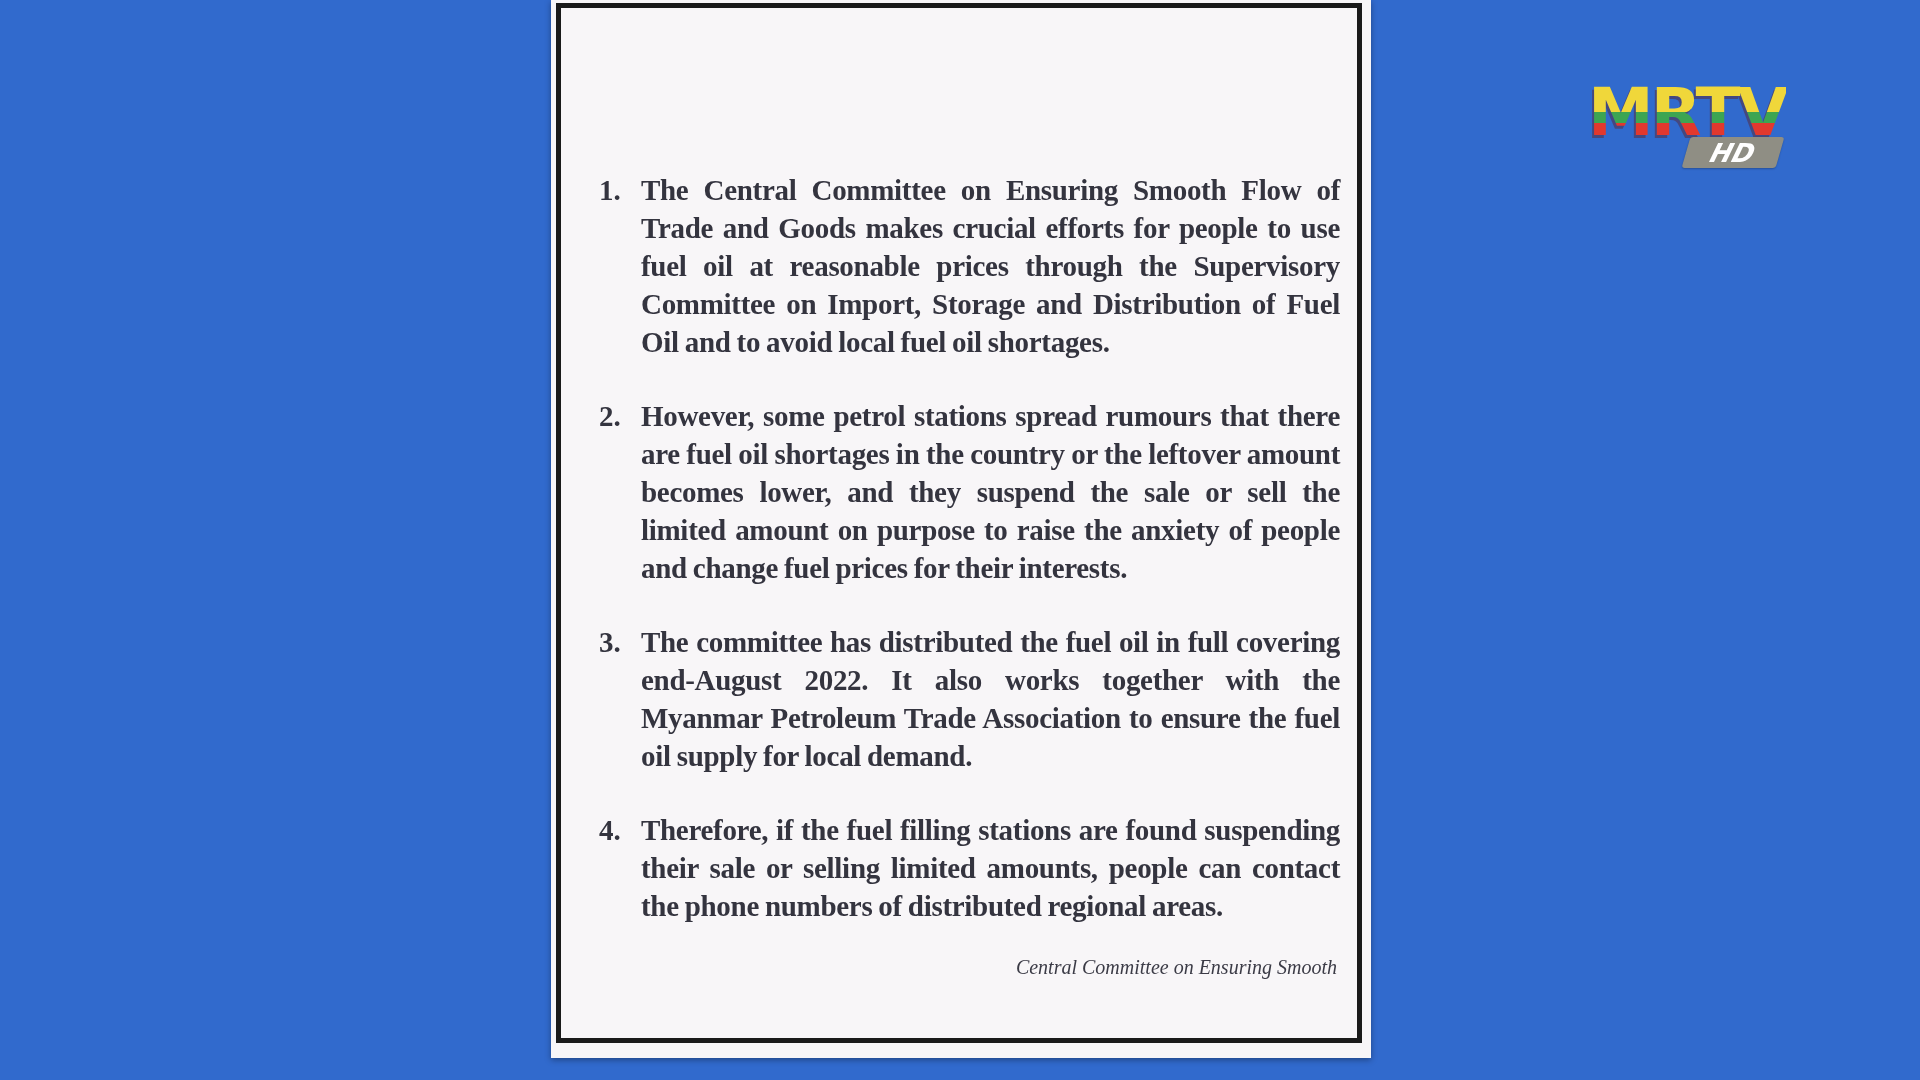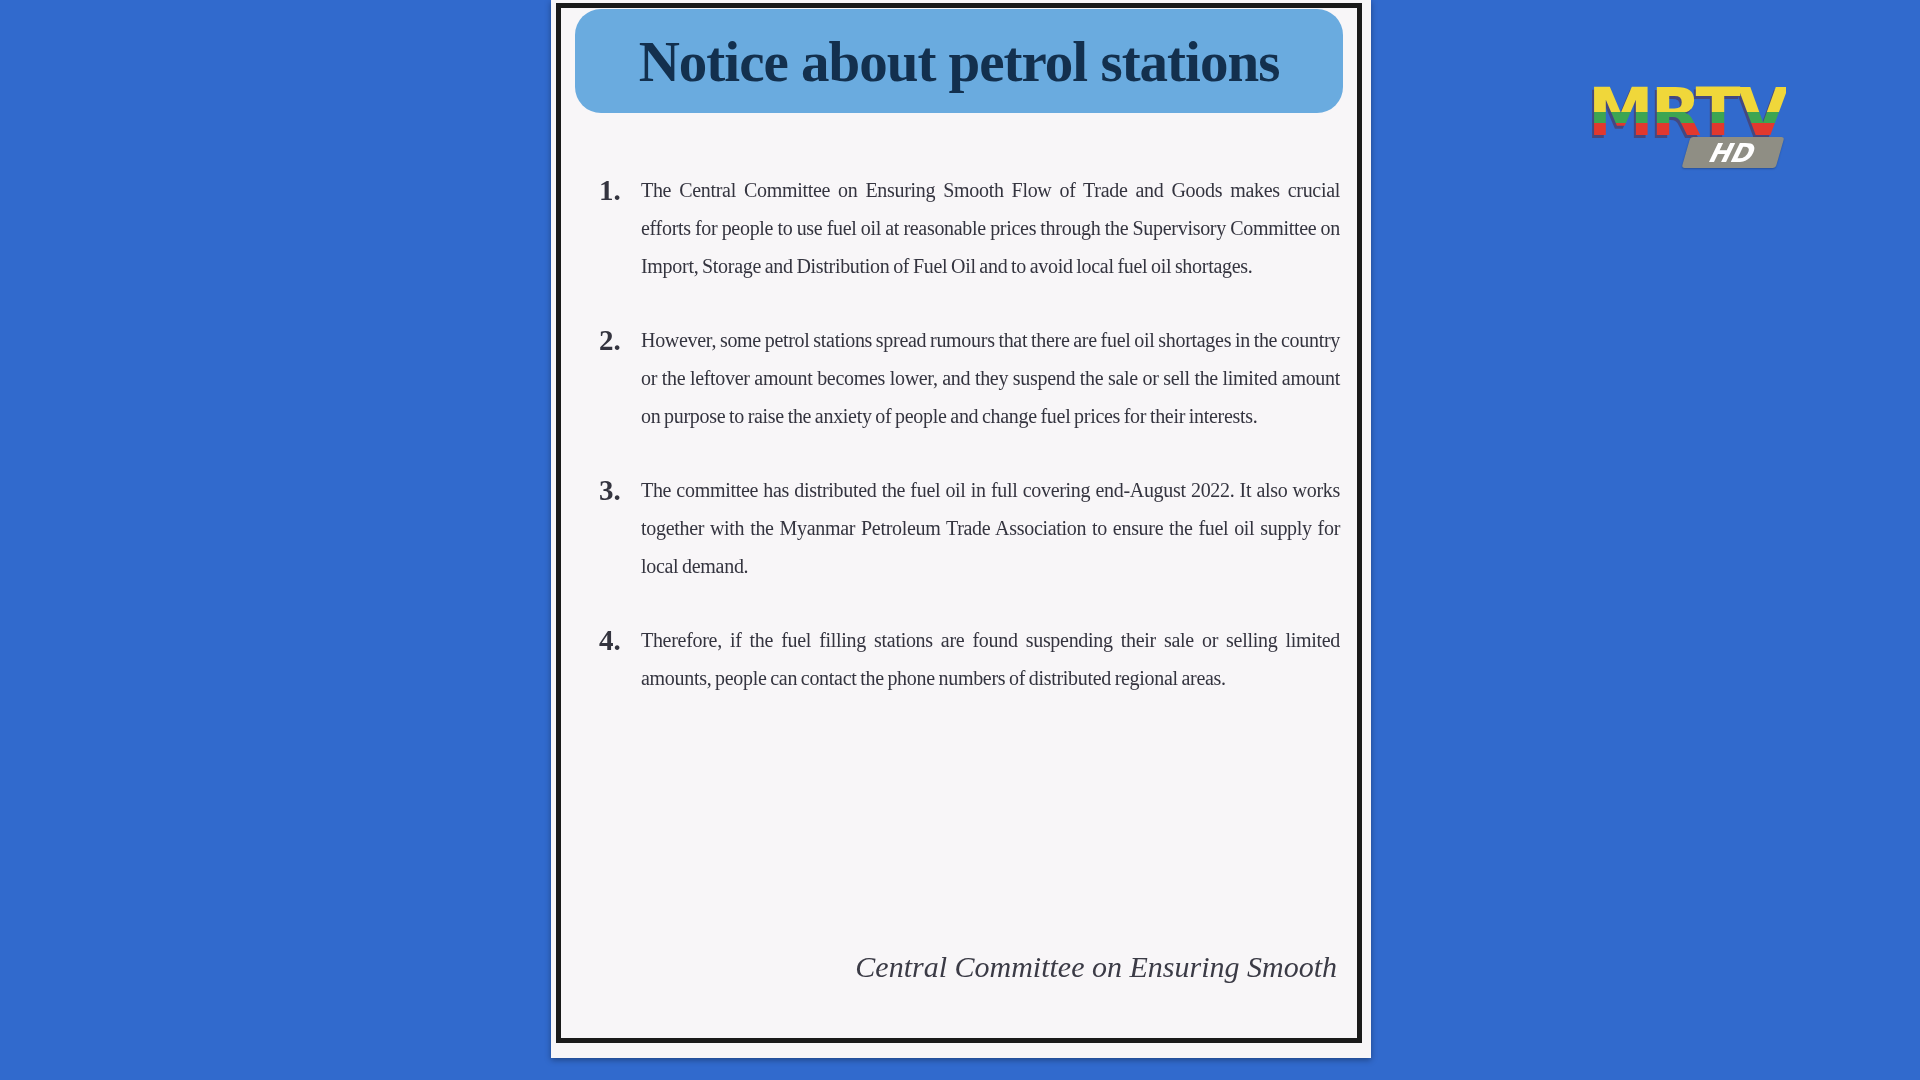--- a/index.html
+++ b/index.html
@@ -52,33 +52,33 @@
     flex: none;
     width: 42px;
     font-size: 29px;
     line-height: 38px;
     font-weight: bold;
     color: #34343f;
   }
   .item .txt {
     flex: 1;
     text-align: justify;
-    font-size: 20px;
+    font-size: 29px;
     line-height: 38px;
-    font-weight: normal;
+    font-weight: bold;
     color: #34343f;
     letter-spacing: -0.3px;
     word-spacing: -1px;
   }
 
   .signature {
     position: absolute;
     right: 34px; top: 945px;
     font-style: italic;
-    font-size: 30px;
+    font-size: 20px;
     line-height: 44px;
     color: #3b3b46;
   }
 
   
   .logo {
     position: absolute;
     left: 1588px; top: 84px;
     width: 210px; height: 95px;
   }
@@ -117,23 +117,20 @@
     font-size: 26px;
     color: #ffffff;
   }
 </style>
 </head>
 <body>
 
 <div class="paper">
   <div class="frame"></div>
 
-  <div class="title-box">
-    <h1>Notice about petrol stations</h1>
-  </div>
 
   <div class="notice-body">
     <div class="item">
       <div class="num">1.</div>
       <div class="txt">The Central Committee on Ensuring Smooth Flow of Trade and Goods makes crucial efforts for people to use fuel oil at reasonable prices through the Supervisory Committee on Import, Storage and Distribution of Fuel Oil and to avoid local fuel oil shortages.</div>
     </div>
     <div class="item">
       <div class="num">2.</div>
       <div class="txt">However, some petrol stations spread rumours that there are fuel oil shortages in the country or the leftover amount becomes lower, and they suspend the sale or sell the limited amount on purpose to raise the anxiety of people and change fuel prices for their interests.</div>
     </div>

